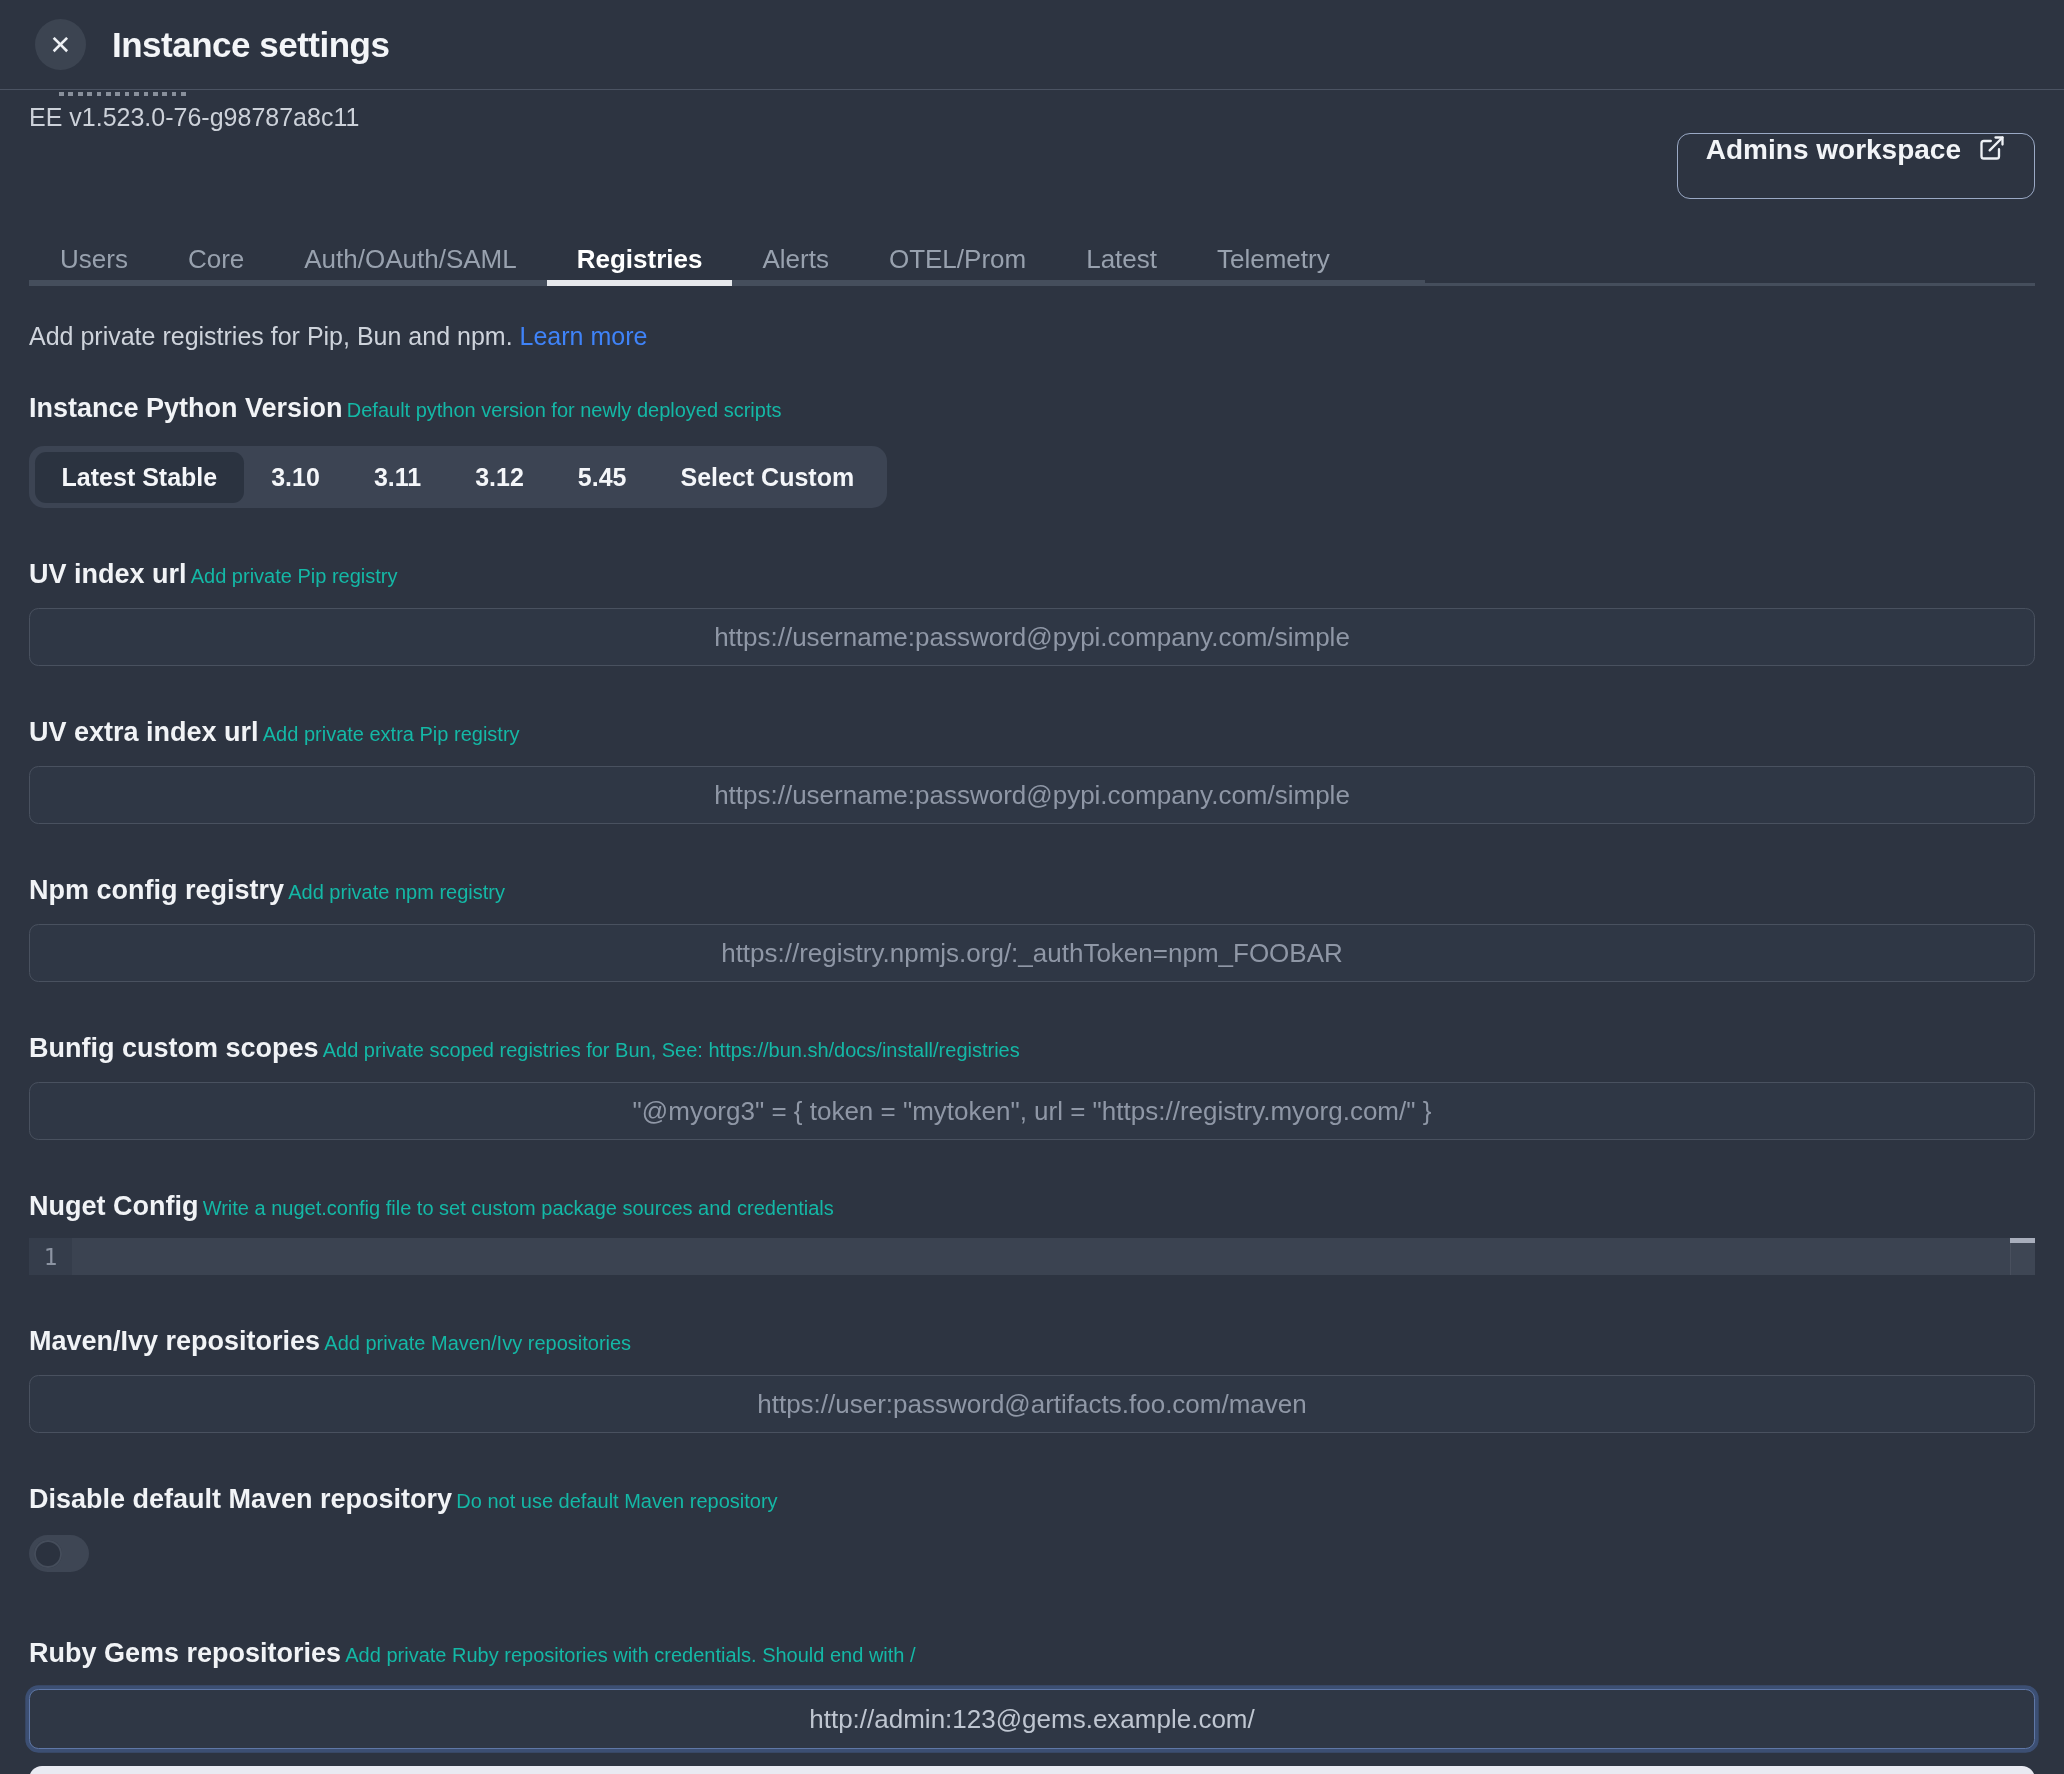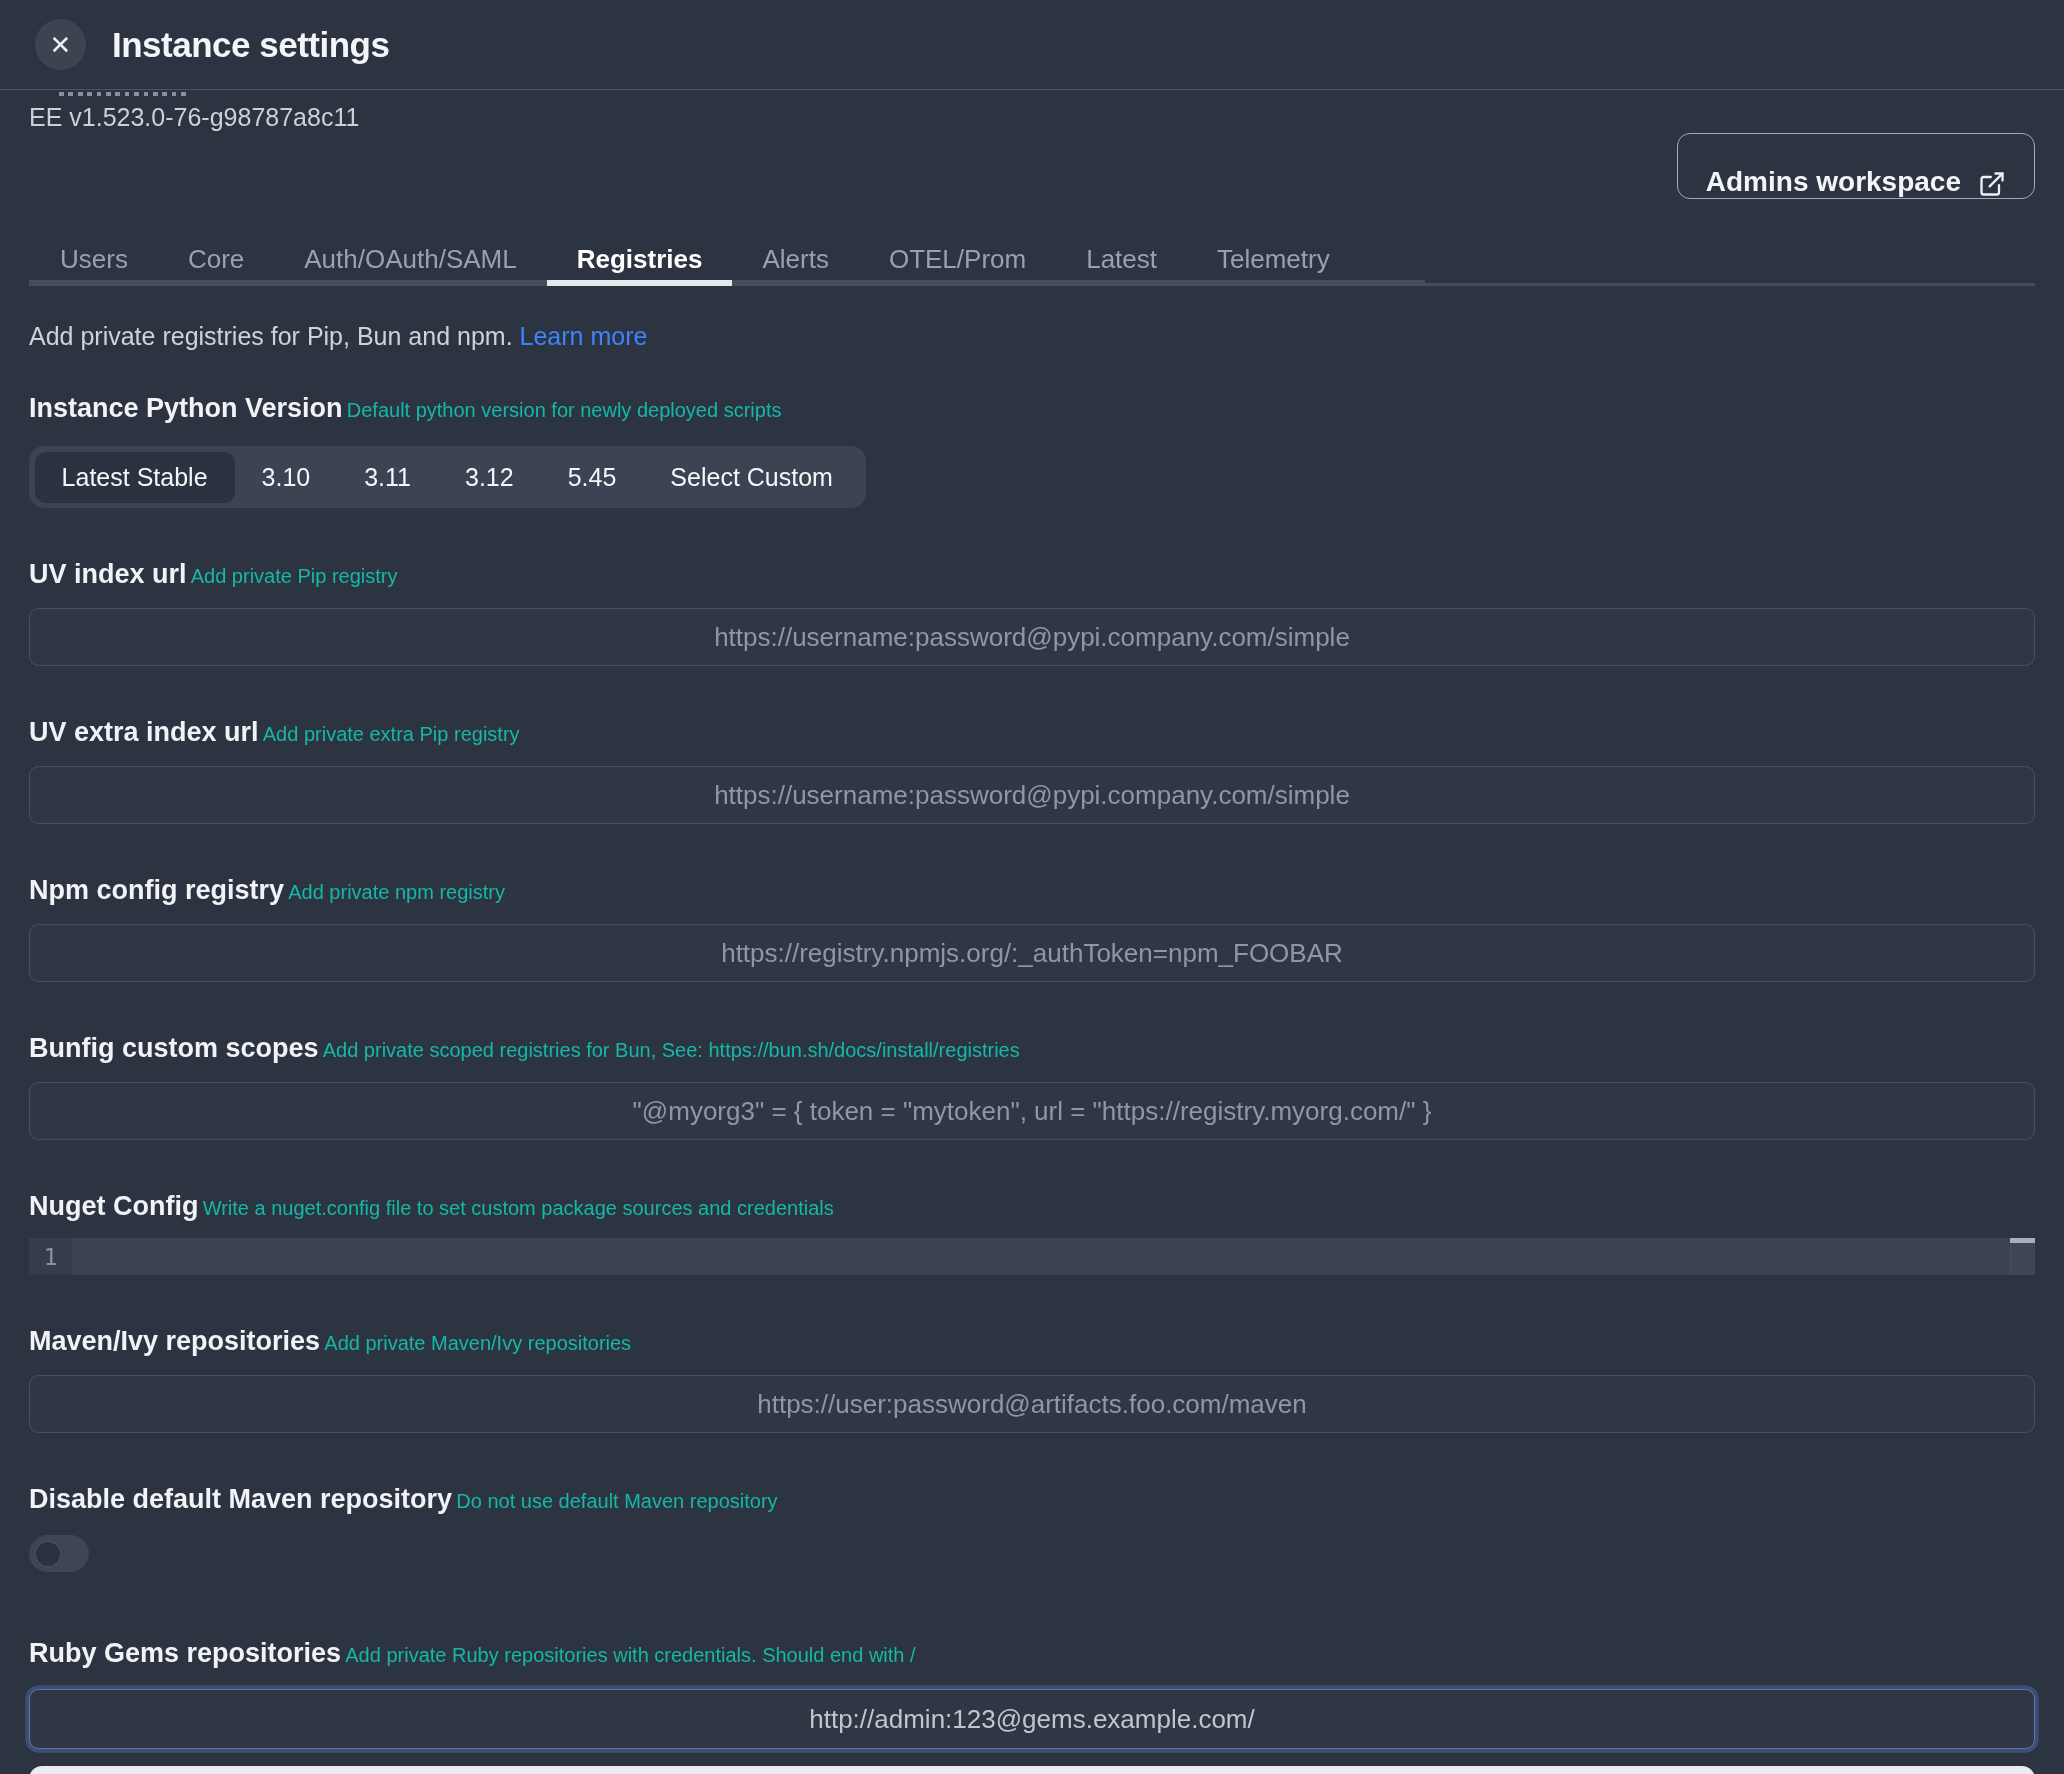--- a/index.html
+++ b/index.html
@@ -36,21 +36,21 @@
     background: repeating-linear-gradient(90deg, #9aa1ac 0 4.7px, transparent 4.7px 9.4px);
     opacity: .85;
   }
   .version-line {
     margin-top: 5.6px;
     font-size: 25px; color: #ccd1d9; line-height: 32px;
   }
   .workspace-btn {
     position: absolute; top: 41px; right: 30px;
     height: 66px; padding: 0 28px;
-    display: flex; align-items: flex-end; gap: 17px;
+    display: flex; align-items: flex-start; gap: 17px;
     background: transparent;
     border: 1.9px solid #9aa9c5; border-radius: 13px;
     color: #f2f4f7; font-size: 28px; font-weight: 700;
     font-family: inherit; cursor: pointer;
   }
   .workspace-btn svg { display: block; }
   
   .tabbar {
     position: relative;
     margin-top: 99px; height: 54px;
@@ -91,21 +91,21 @@
   
   .segmented {
     margin-top: 17px;
     display: inline-flex; align-items: center;
     background: #3c4453; border-radius: 15px;
     padding: 5.6px; height: 62px;
   }
   .segment {
     height: 51px; padding: 0 27px;
     display: flex; align-items: center;
-    font-size: 25px; font-weight: 400; color: #f4f6f9;
+    font-size: 25px; font-weight: 700; color: #f4f6f9;
     background: transparent; border: none; border-radius: 11.2px;
     font-family: inherit; cursor: pointer; white-space: nowrap;
   }
   .segment.selected { background: #2b3340; }
   
   .text-input {
     margin-top: 13px;
     width: 100%; height: 58px;
     background: #2f3745;
     border: 1.9px solid #49515f; border-radius: 9.4px;

